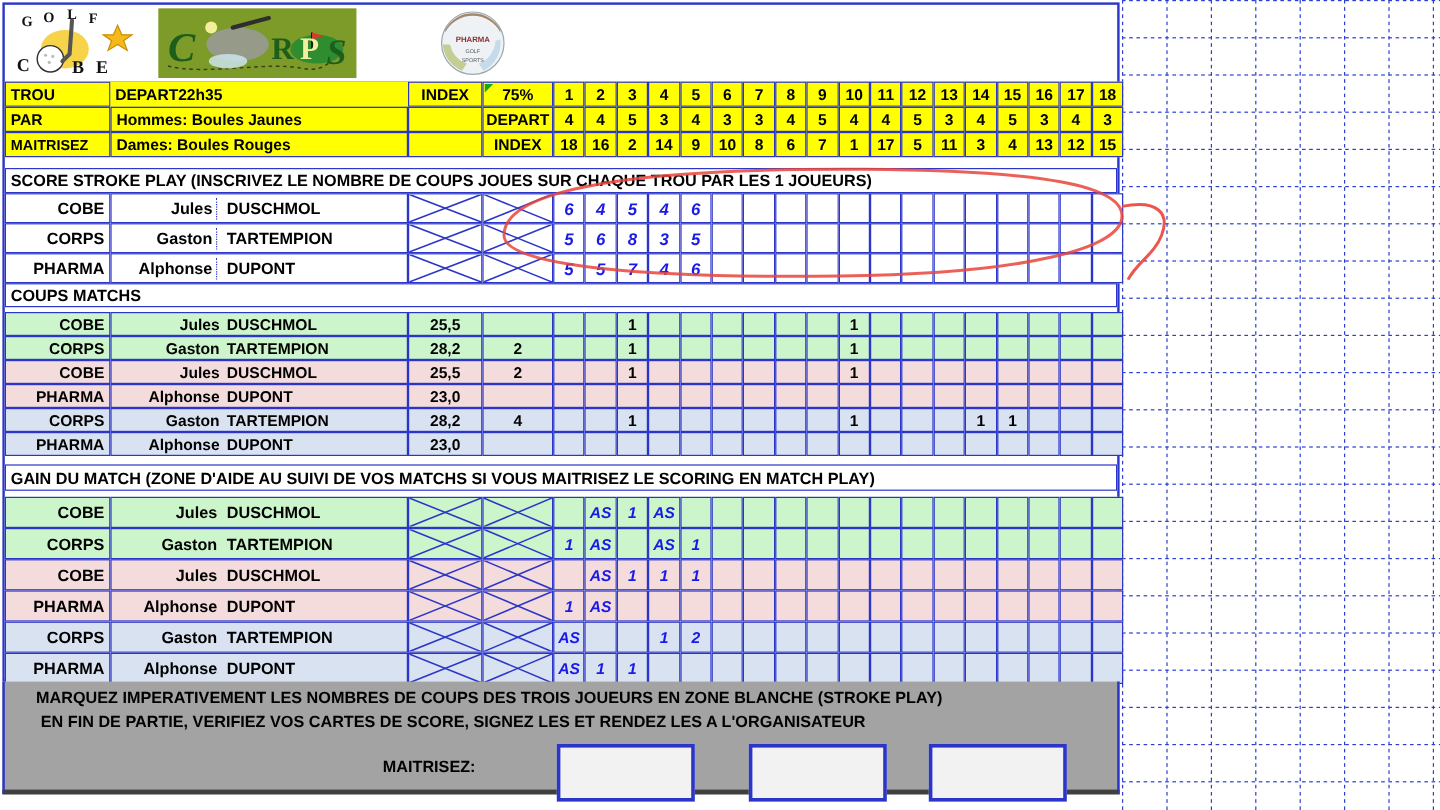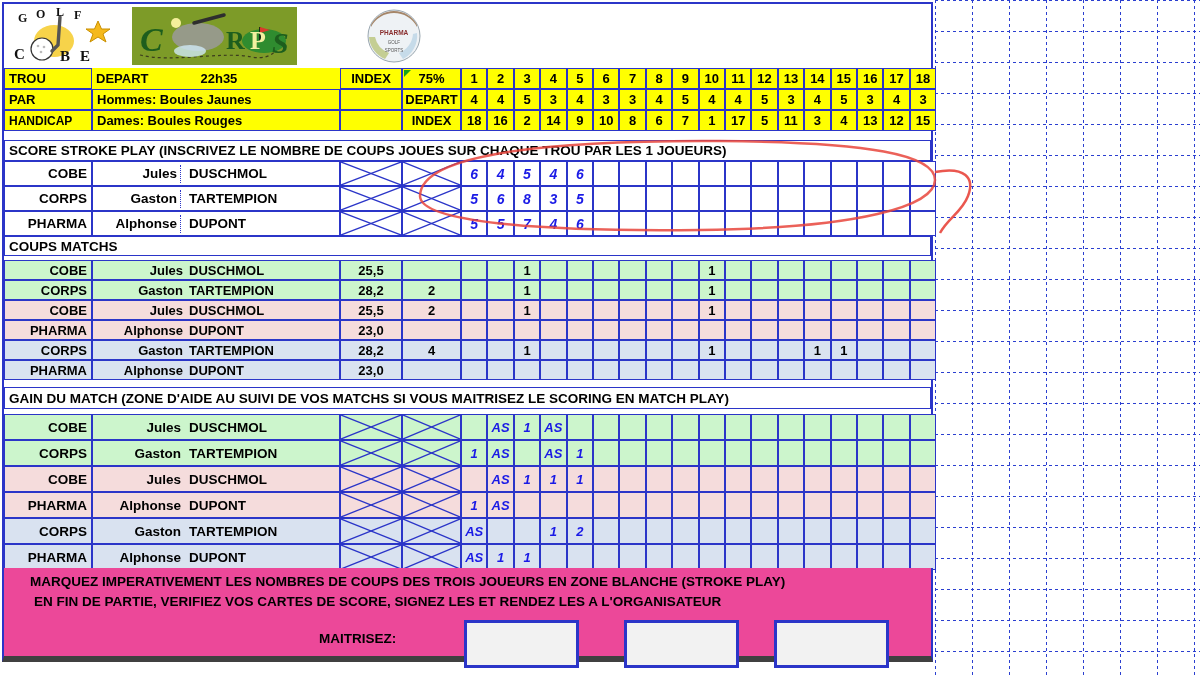--- a/index.html
+++ b/index.html
@@ -62,22 +62,22 @@
   
   .instr{position:absolute;font-weight:bold;color:#000;white-space:nowrap;}
   .sigbox{position:absolute;border:3px solid #2b35c8;background:#f2f2f2;box-sizing:border-box;}
 
   
   .annot{position:absolute;color:#000;font-size:15px;line-height:22px;
          white-space:nowrap;}
   svg.overlay{position:absolute;left:0;top:0;width:1200px;height:675px;
               pointer-events:none;}
   .bottomarea{position:absolute;left:2px;top:568px;width:931px;height:94px;
-     background:#ec4899;border-left:2px solid #2b35c8;border-right:2px solid #2b35c8;
-     border-bottom:6px solid #404040;box-sizing:border-box;}
+     background:#a3a3a3;border-left:2px solid #2b35c8;border-right:2px solid #2b35c8;
+     border-bottom:4px solid #404040;box-sizing:border-box;}
 </style>
 </head>
 <body>
 
 <div id="sheet">
   <div class="gridbg" style="background-image: none;">
       <div class="vline" style="left: 0px;"></div>
       <div class="vline" style="left: 37px;"></div>
       <div class="vline" style="left: 74px;"></div>
       <div class="vline" style="left: 111px;"></div>
@@ -106,25 +106,25 @@
       <div class="hline" style="top: 558px;"></div>
       <div class="hline" style="top: 589px;"></div>
       <div class="hline" style="top: 620px;"></div>
       <div class="hline" style="top: 651px;"></div>
     </div>
 
   <div class="card">
     <div id="card-body">
         <div class="cell yellow c-left" style="left: 0px; top: 64px; width: 88px; height: 21px;;font-size:13px;">TROU</div>
         <div class="cell yellow c-left" style="left: 0px; top: 85px; width: 88px; height: 21px;;font-size:13px;">PAR</div>
-        <div class="cell yellow c-left" style="left: 0px; top: 106px; width: 88px; height: 21px;;font-size:12px;">HANDICAP</div>
+        <div class="cell yellow c-left" style="left: 0px; top: 106px; width: 88px; height: 21px;;font-size:12px;">MAITRISEZ</div>
         <div class="cell yellow c-left" style="left: 88px; top: 64px; width: 248px; height: 21px;"></div>
         <div class="cell yellow c-left" style="left: 88px; top: 64px; width: 248px; height: 21px;;border:none;">
           <span style="font-size:13px">DEPART</span>
-                  <span style="font-size:13px;margin-left:52px">22h35</span>
+                  <span style="font-size:13px;">22h35</span>
         </div>
         <div class="cell yellow c-left" style="left: 88px; top: 85px; width: 248px; height: 21px;;font-size:13px;">Hommes: Boules Jaunes</div>
         <div class="cell yellow c-left" style="left: 88px; top: 106px; width: 248px; height: 21px;;font-size:13px;">Dames: Boules Rouges</div>
         <div class="cell yellow c-center" style="left: 336px; top: 64px; width: 62px; height: 21px;;font-size:13px;">INDEX</div>
         <div class="cell yellow" style="left: 336px; top: 85px; width: 62px; height: 21px;"></div>
         <div class="cell yellow" style="left: 336px; top: 106px; width: 62px; height: 21px;"></div>
         <div class="cell yellow c-center" style="left: 398px; top: 64px; width: 59px; height: 21px;;font-size:13px;">75%</div>
         <div class="cell yellow c-center" style="left: 398px; top: 85px; width: 59px; height: 21px;;font-size:13px;">DEPART</div>
         <div class="cell yellow c-center" style="left: 398px; top: 106px; width: 59px; height: 21px;;font-size:13px;">INDEX</div>
         <div style="position: absolute; left: 400px; top: 66px; width: 0px; height: 0px; border-left: 7px solid rgb(25, 163, 25); border-bottom: 7px solid transparent;"></div>

